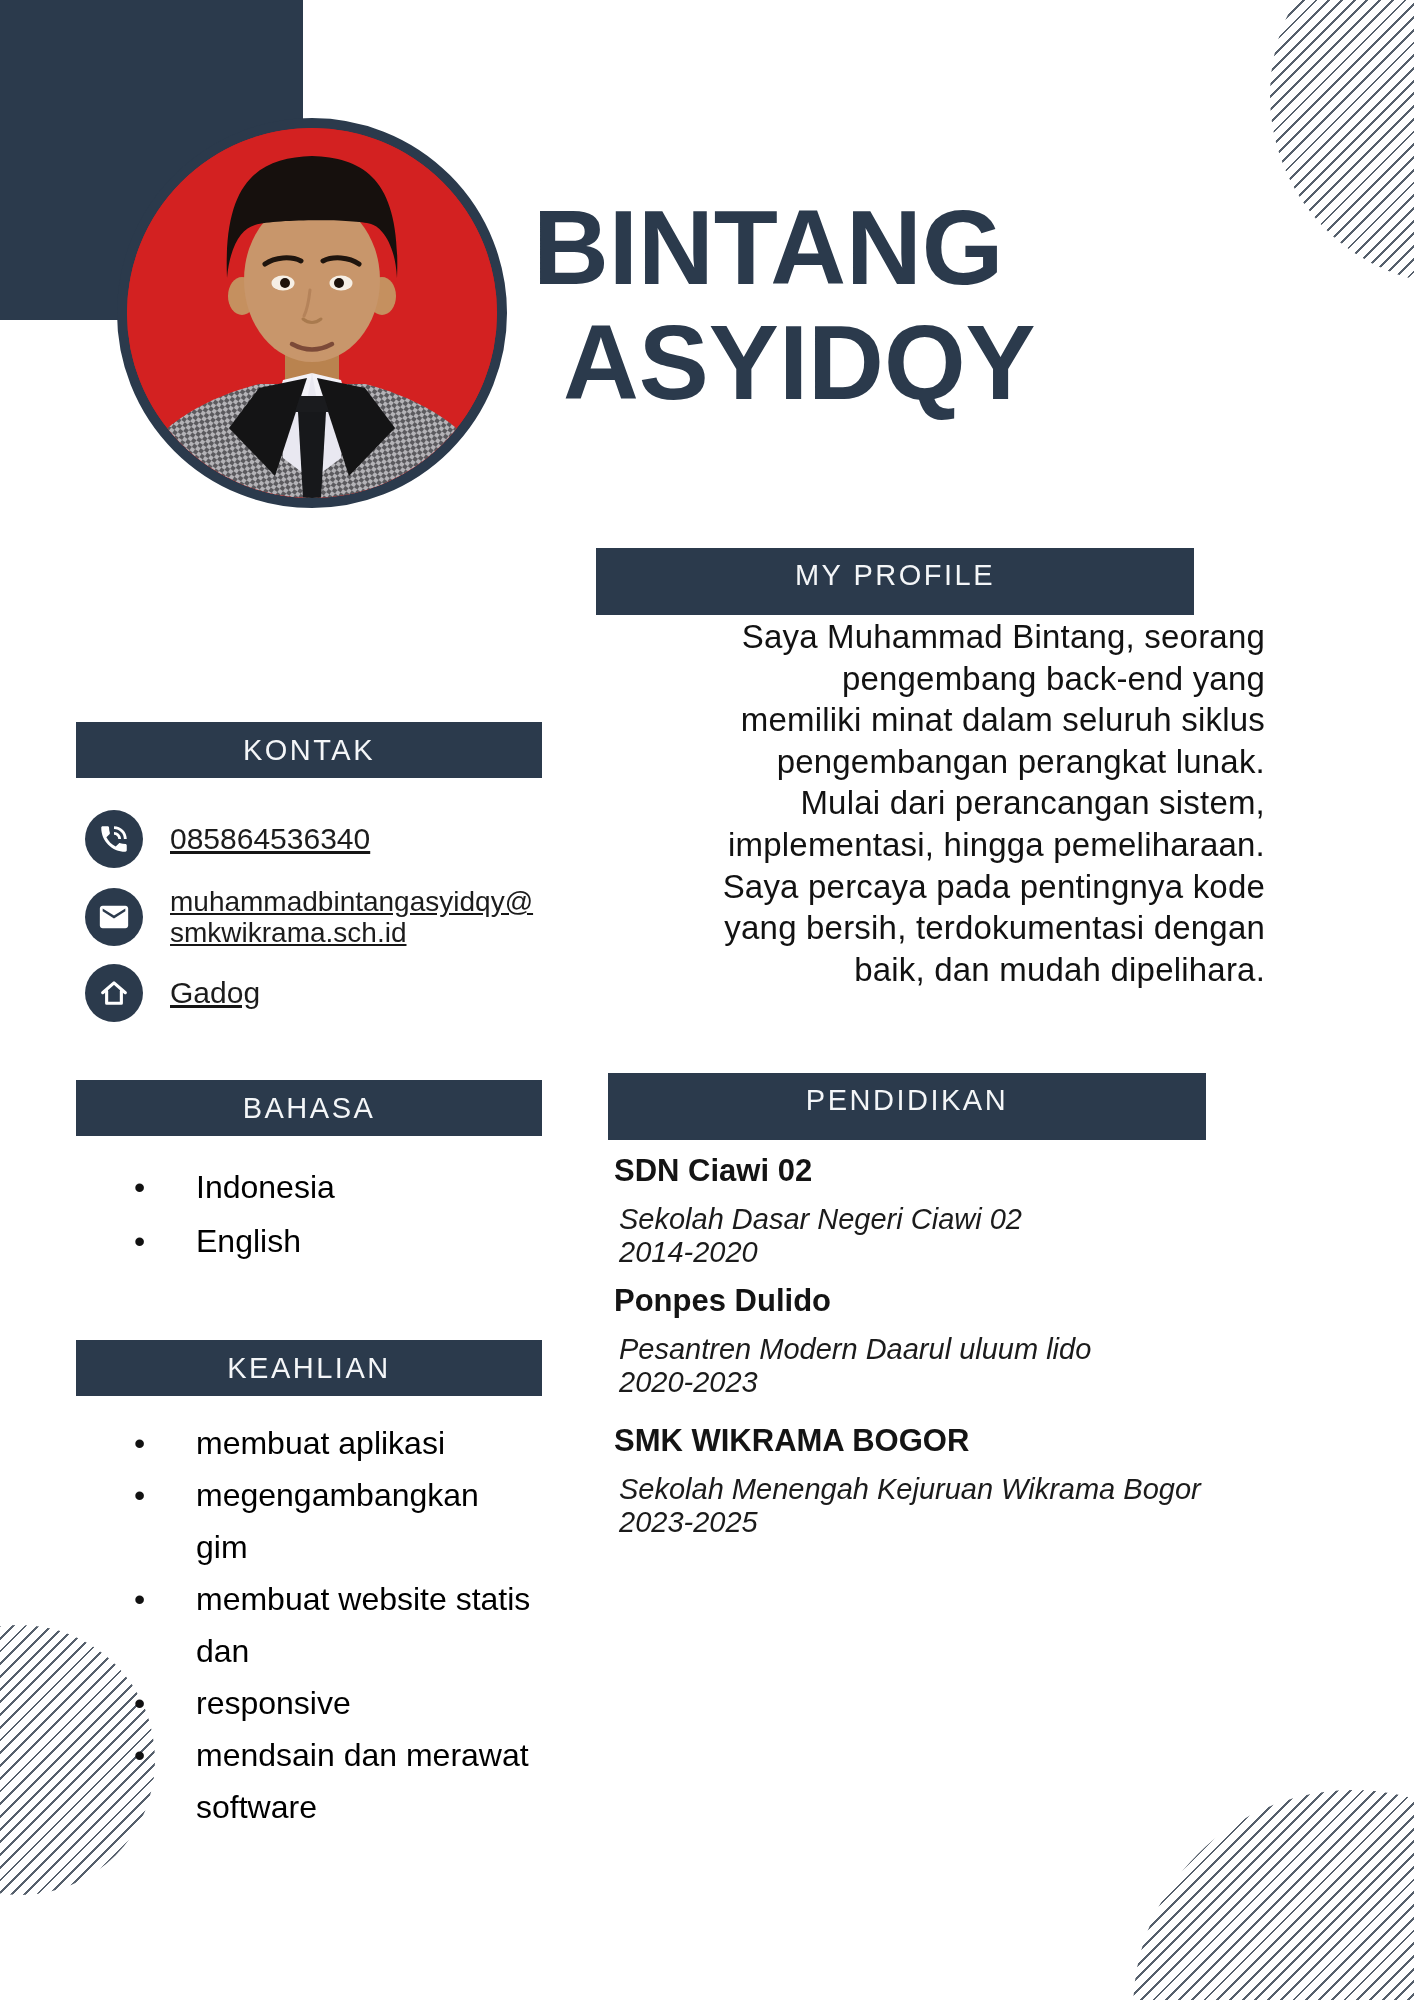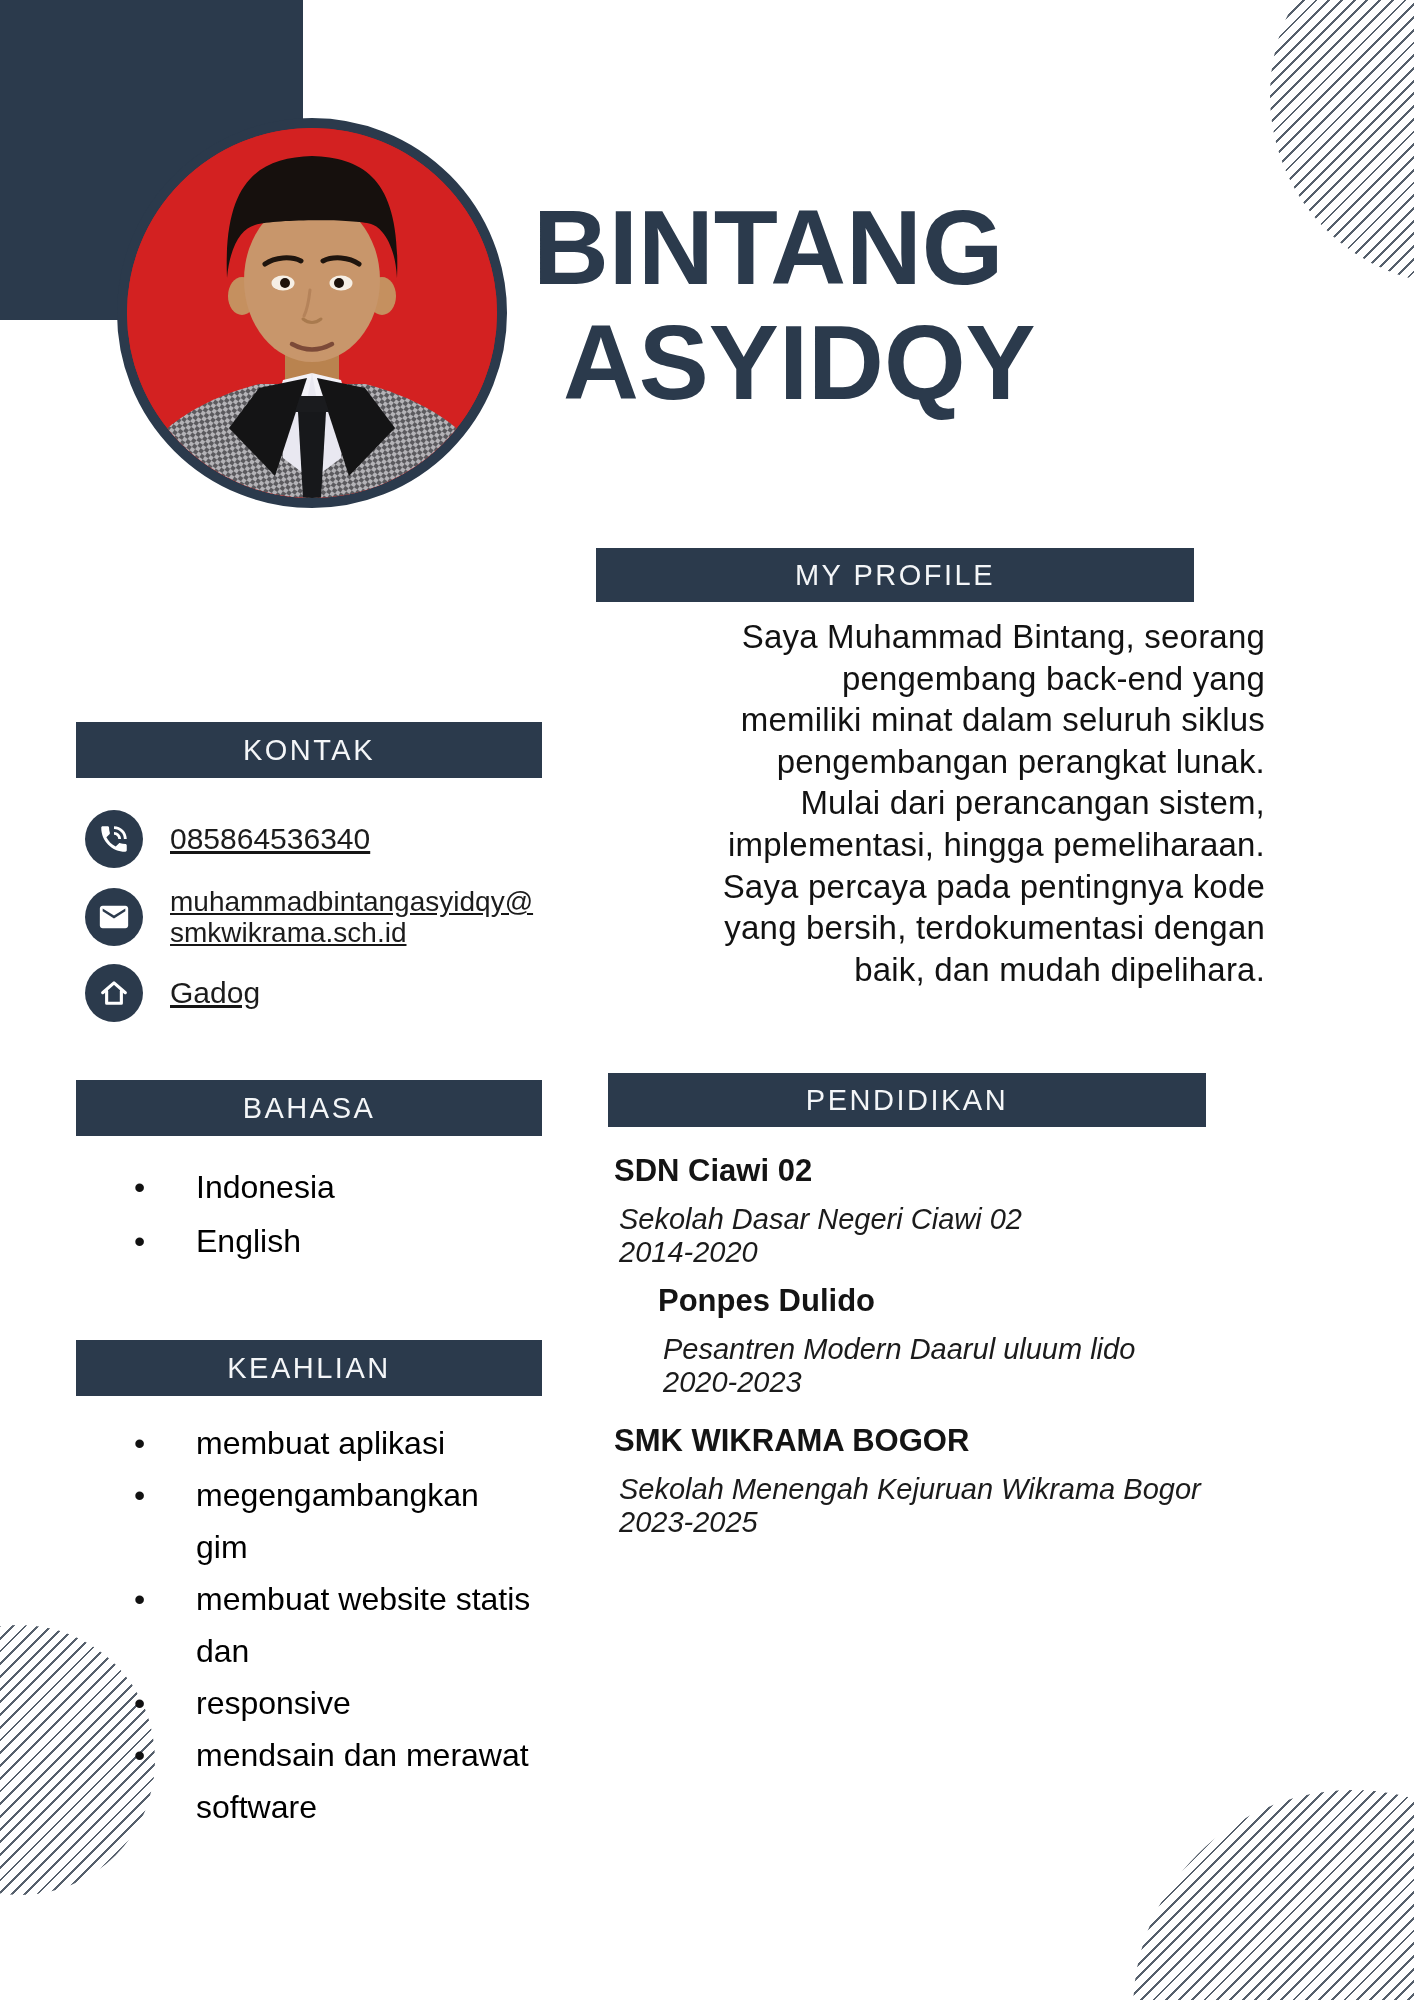--- a/index.html
+++ b/index.html
@@ -21,21 +21,21 @@
     border:10px solid #2b3a4c;border-radius:50%;overflow:hidden;background:#d32121;}
   .photo svg{display:block;width:370px;height:370px;}
   
   .title{position:absolute;left:533px;top:190px;color:#2b3a4c;font-weight:bold;
     font-size:105px;line-height:115px;letter-spacing:0px;white-space:nowrap;}
   .title .line2{margin-left:30px;}
   
   .bar{position:absolute;background:#2b3a4c;color:#f4f6f8;text-align:center;
     letter-spacing:2.5px;font-size:29px;}
   .bar.side{width:466px;height:56px;line-height:57px;}
-  .bar.main{width:598px;height:54px;line-height:55px;}
+  .bar.main{width:598px;height:67px;line-height:55px;}
   .bar.kontak{left:76px;top:722px;}
   .bar.bahasa{left:76px;top:1080px;}
   .bar.keahlian{left:76px;top:1340px;}
   .bar.profile{left:596px;top:548px;}
   .bar.pendidikan{left:608px;top:1073px;}
   
   .profile-text{position:absolute;left:605px;top:616px;width:660px;
     font-size:33px;line-height:41.6px;white-space:pre-line;color:#121212;letter-spacing:.2px;text-align:right;}
   
   .contact-row{position:absolute;left:85px;display:flex;align-items:center;text-decoration:underline;}
@@ -48,21 +48,21 @@
   .blist{position:absolute;left:134px;}
   .blist .row{display:flex;}
   .brow-lang{line-height:54px;font-size:32px;}
   .brow-skill{line-height:52px;font-size:32px;}
   .bullet{width:34px;flex:0 0 34px;color:#111;}
   .btext{white-space:pre-line;color:#000000;margin-left:28px;}
   
   .edu{position:absolute;left:614px;width:640px;}
   .edu .school{font-size:31px;font-weight:bold;color:#141414;margin-bottom:14px;}
   .edu .desc,.edu .years{font-size:29px;line-height:33px;color:#1b1b1b;margin-left:5px;font-style:italic;}
-  .edu.e1{top:1153px;} .edu.e2{top:1283px;margin-left:44px;} .edu.e3{top:1423px;}
+  .edu.e1{top:1153px;} .edu.e2{top:1283px;} .edu.e3{top:1423px;}
 </style>
 </head>
 <body>
 
 <div class="stage">
 
   <div class="corner-rect"></div>
   <div class="stripes top-right"></div>
   <div class="stripes bottom-left"></div>
   <div class="stripes bottom-right"></div>

